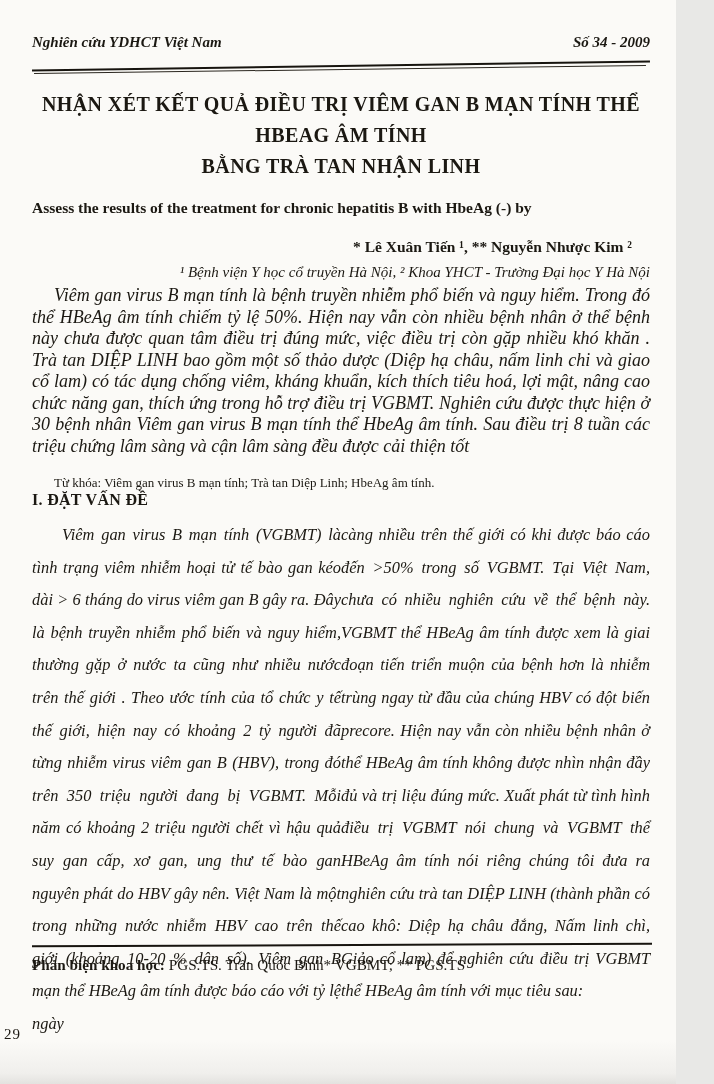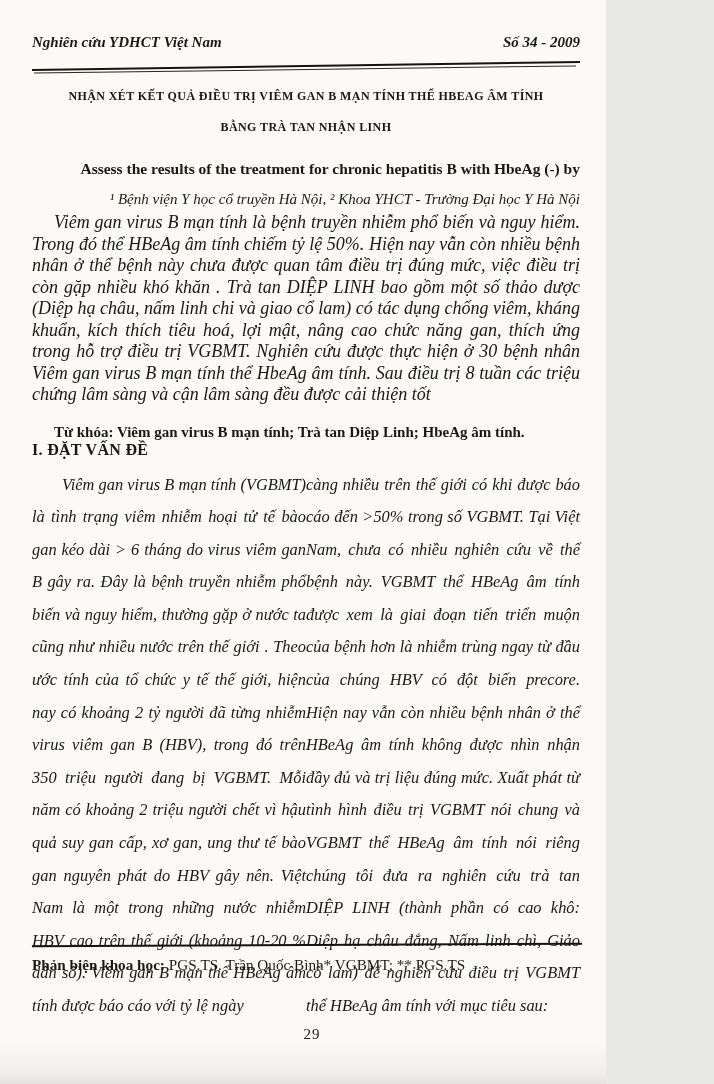--- a/index.html
+++ b/index.html
@@ -3,77 +3,77 @@
 <meta charset="utf-8">
 <style>
   html,body{margin:0;padding:0;}
   body{
     width:714px;height:1084px;
     background:#e8e8e6;
     font-family:"Liberation Serif", serif;
   }
   .page{
     position:relative;
-    width:606px;height:1084px;
+    width:676px;height:1084px;
     background:linear-gradient(180deg,#fbfaf7 0%,#fbfaf7 96%,#f0efec 99%,#e3e2df 100%);
     color:#1b1812;
     overflow:hidden;
     box-sizing:border-box;
   }
   .inner{position:absolute;left:32px;right:26px;top:0;}
   
   .running-head{
     display:flex;justify-content:space-between;align-items:baseline;
     margin-top:34px;
     font-size:15px;font-weight:bold;font-style:italic;
   }
   .rule-wrap{position:relative;height:14px;margin-top:8px;}
   .rule-a{position:absolute;left:0;right:0;top:6px;height:2.4px;background:#17140f;transform:rotate(-0.85deg);}
   .rule-b{position:absolute;left:2px;right:4px;top:10px;height:1.2px;background:#2a261f;transform:rotate(-0.75deg);}
   
   .title-vi{
-    margin-top:8px;text-align:center;font-weight:bold;
-    font-size:12px;letter-spacing:.4px;line-height:31px;
+    margin-top:16px;text-align:center;font-weight:bold;
+    font-size:20px;letter-spacing:.4px;line-height:31px;
   }
   .title-en{
-    margin-top:12px;text-align:right;font-weight:bold;
+    margin-top:12px;text-align:left;font-weight:bold;
     font-size:15.5px;line-height:28px;
   }
   .authors{
     margin-top:16px;text-align:right;font-weight:bold;font-size:15.5px;padding-right:18px;
   }
   .affiliation{
     margin-top:8px;text-align:right;font-style:italic;font-size:15px;padding-left:40px;
   }
   
   .abstract-label{margin-top:16px;font-weight:bold;font-size:15px;padding-left:22px;}
   .abstract-text{
     margin-top:4px;font-style:italic;font-size:18px;line-height:21.5px;
     text-align:justify;text-indent:22px;
   }
-  .keywords{margin-top:5px;font-weight:bold;font-size:15px;padding-left:22px;}
+  .keywords{margin-top:5px;font-weight:normal;font-size:13px;padding-left:22px;}
   
   .section-heading{margin-top:0;font-weight:bold;font-size:16px;letter-spacing:.3px;}
   .columns{display:flex;margin-top:10px;font-style:italic;}
   .col{
     width:315px;font-size:16.4px;line-height:32.6px;
     text-align:justify;
   }
   .col p{margin:0;}
   .col .indent{text-indent:30px;}
   
   .foot-rule{position:absolute;left:32px;right:24px;top:944px;height:2px;background:#17140f;transform:rotate(-0.25deg);}
   .footline{
     position:absolute;left:32px;right:24px;top:956px;
     display:flex;font-size:15.2px;
   }
   .footline .lbl{font-weight:bold;}
   .pagenum{
-    position:absolute;left:18px;right:0;top:1026px;
-    text-align:center;font-size:15px;letter-spacing:1px;
+    position:absolute;left:4px;right:0;top:1026px;
+    text-align:left;font-size:15px;letter-spacing:1px;
   }
 </style>
 </head>
 <body>
 
 <div class="page">
   <div class="inner">
 
     <div class="running-head">
       <span>Nghiên cứu YDHCT Việt Nam</span>
@@ -87,20 +87,21 @@
 
     <div class="title-vi">
       <div>NHẬN XÉT KẾT QUẢ ĐIỀU TRỊ VIÊM GAN B MẠN TÍNH THỂ HBEAG ÂM TÍNH</div>
       <div>BẰNG TRÀ TAN NHẬN LINH</div>
     </div>
 
     <div class="title-en">
       <div>Assess the results of the treatment for chronic hepatitis B with HbeAg (-) by</div>
     </div>
 
+    <div class="authors">* Lê Xuân Tiến ¹, ** Nguyễn Nhược Kim ²</div>
     <div class="affiliation">¹ Bệnh viện Y học cổ truyền Hà Nội, ² Khoa YHCT - Trường Đại học Y Hà Nội</div>
 
     <p class="abstract-text">Viêm gan virus B mạn tính là bệnh truyền nhiễm phổ biến và nguy hiểm. Trong đó thể HBeAg âm tính chiếm tỷ lệ 50%. Hiện nay vẫn còn nhiều bệnh nhân ở thể bệnh này chưa được quan tâm điều trị đúng mức, việc điều trị còn gặp nhiều khó khăn . Trà tan DIỆP LINH bao gồm một số thảo dược (Diệp hạ châu, nấm linh chi và giao cổ lam) có tác dụng chống viêm, kháng khuẩn, kích thích tiêu hoá, lợi mật, nâng cao chức năng gan,  thích ứng trong hỗ trợ điều trị VGBMT. Nghiên cứu được thực hiện ở 30 bệnh nhân Viêm gan virus B mạn tính thể HbeAg âm tính. Sau điều trị 8 tuần các triệu chứng lâm sàng và cận lâm sàng đều được cải thiện tốt</p>
 
     <div class="keywords">
       <span class="lbl">Từ khóa:</span><span> Viêm gan virus B mạn tính; Trà tan Diệp Linh; HbeAg âm tính.</span>
     </div>
 
     <div class="section-heading">I. ĐẶT VẤN ĐỀ</div>
 

